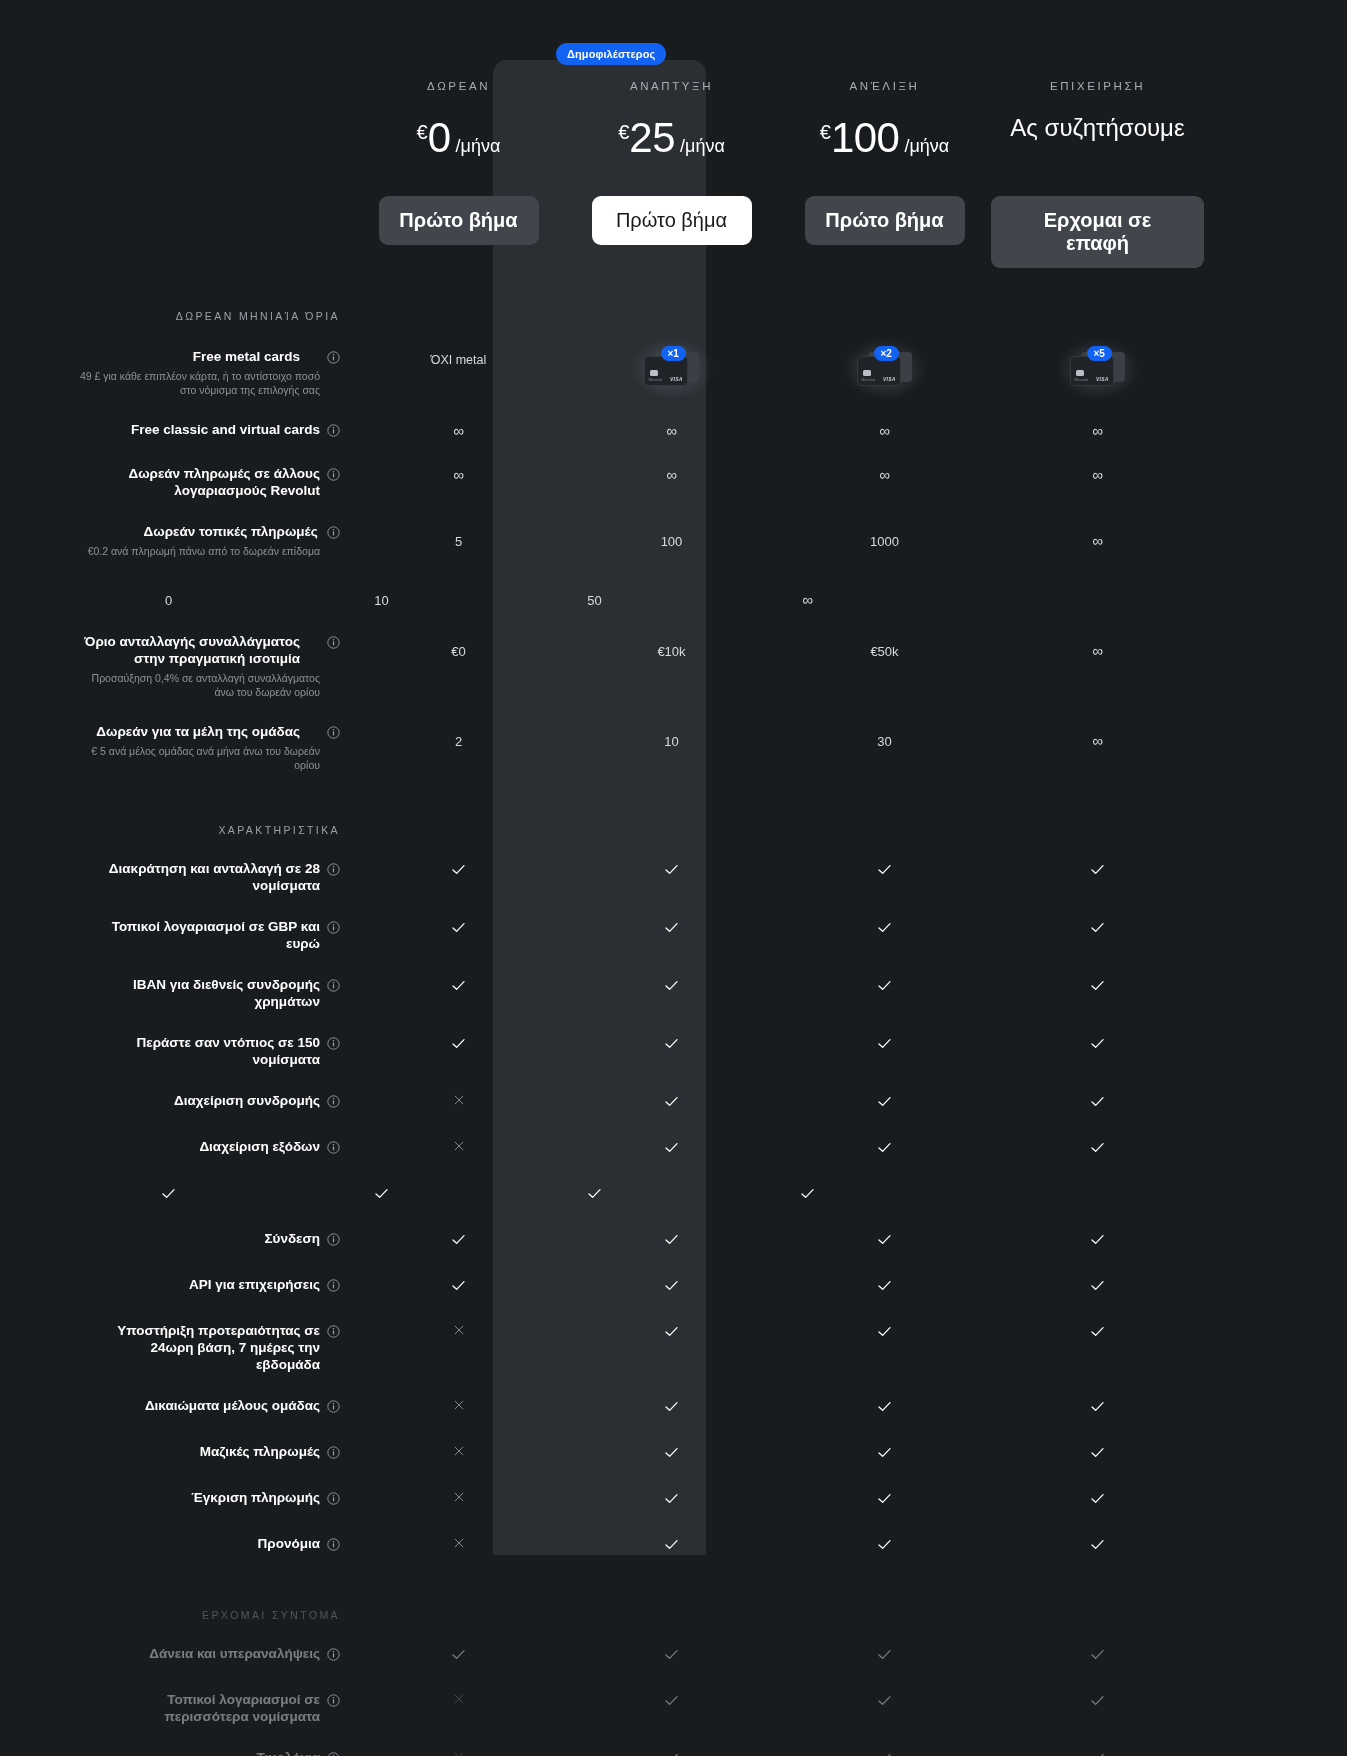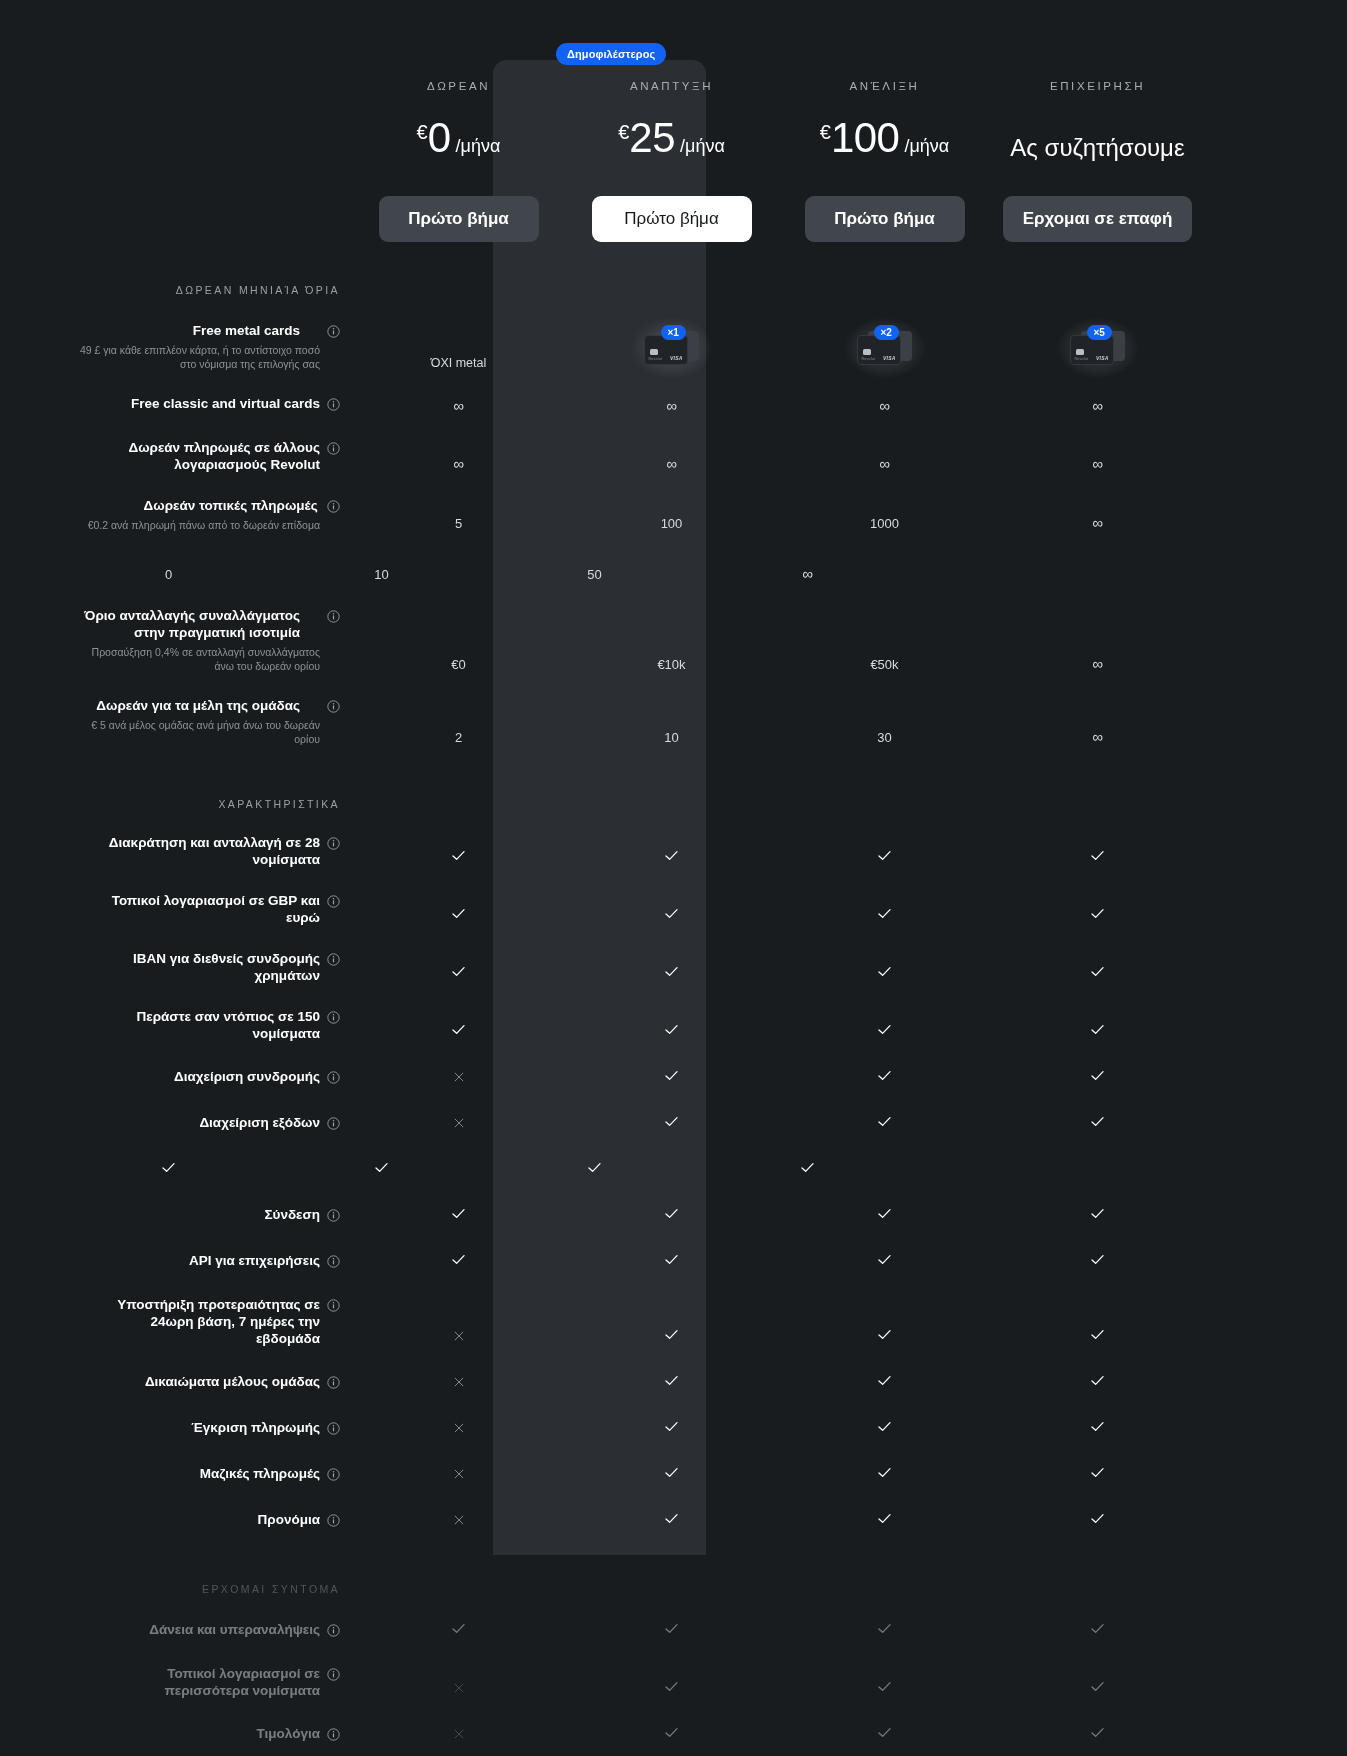--- a/index.html
+++ b/index.html
@@ -28,21 +28,21 @@
     background: #2b2f34;
     border-radius: 14px 14px 0 0;
     z-index: 0;
   }
 
   .content { position: relative; z-index: 2; }
 
   
   .row {
     display: flex;
-    align-items: flex-end;
+    align-items: flex-start;
     width: 1347px;
   }
   .lab {
     width: 290px;
     padding-right: 12px;
     text-align: right;
     display: flex;
     justify-content: flex-end;
     align-items: flex-start;
     gap: 7px;
@@ -88,21 +88,21 @@
   .amt { font-size: 42px; font-weight: 400; letter-spacing: -0.5px; }
   .per { font-size: 18px; font-weight: 400; margin-left: 5px; color: #ffffff; }
   .custom-price { font-size: 24px; font-weight: 400; }
 
   .cta-row { padding-top: 34px; }
   .cta {
     display: inline-block;
     min-width: 160px;
     padding: 13px 20px;
     border-radius: 9px;
-    font-size: 17px;
+    font-size: 20px;
     font-weight: 700;
     background: #41464c;
     color: #ffffff;
     border: none;
     cursor: pointer;
     font-family: "Liberation Sans", sans-serif;
   }
   .cta.light { background: #ffffff; color: #16191c; font-weight: 400; }
 
   
@@ -677,21 +677,21 @@
                 <path d="M3.5 10.5 L7.8 14.5 L16.5 5.5" fill="none" stroke="#ffffff" stroke-width="1.5" stroke-linecap="round" stroke-linejoin="round"></path>
               </svg></span></div>
           <div class="col" style="padding-top:1px;"><span class="check"><svg width="17" height="17" viewBox="0 0 20 20">
                 <path d="M3.5 10.5 L7.8 14.5 L16.5 5.5" fill="none" stroke="#ffffff" stroke-width="1.5" stroke-linecap="round" stroke-linejoin="round"></path>
               </svg></span></div>
         </div>
         <div class="row" style="padding-top:24px">
           <div class="spacer-left"></div>
           <div class="lab">
             <div>
-              <div class="feat-title">Έγκριση πληρωμής</div>
+              <div class="feat-title">Μαζικές πληρωμές</div>
             </div>
             <span class="info-ico"><svg width="13" height="13" viewBox="0 0 16 16">
                 <circle cx="8" cy="8" r="7" fill="none" stroke="#9aa0a6" stroke-width="1.1"></circle>
                 <circle cx="8" cy="4.6" r="0.95" fill="#9aa0a6"></circle>
                 <rect x="7.25" y="6.6" width="1.5" height="5" rx="0.7" fill="#9aa0a6"></rect>
               </svg></span>
           </div>
           <div class="col" style="padding-top:1px;"><span class="cross"><svg width="14" height="14" viewBox="0 0 20 20">
                 <path d="M4.5 4.5 L15.5 15.5 M15.5 4.5 L4.5 15.5" fill="none" stroke="#8d9298" stroke-width="1.3" stroke-linecap="round"></path>
               </svg></span></div>
@@ -702,21 +702,21 @@
                 <path d="M3.5 10.5 L7.8 14.5 L16.5 5.5" fill="none" stroke="#ffffff" stroke-width="1.5" stroke-linecap="round" stroke-linejoin="round"></path>
               </svg></span></div>
           <div class="col" style="padding-top:1px;"><span class="check"><svg width="17" height="17" viewBox="0 0 20 20">
                 <path d="M3.5 10.5 L7.8 14.5 L16.5 5.5" fill="none" stroke="#ffffff" stroke-width="1.5" stroke-linecap="round" stroke-linejoin="round"></path>
               </svg></span></div>
         </div>
         <div class="row" style="padding-top:24px">
           <div class="spacer-left"></div>
           <div class="lab">
             <div>
-              <div class="feat-title">Μαζικές πληρωμές</div>
+              <div class="feat-title">Έγκριση πληρωμής</div>
             </div>
             <span class="info-ico"><svg width="13" height="13" viewBox="0 0 16 16">
                 <circle cx="8" cy="8" r="7" fill="none" stroke="#9aa0a6" stroke-width="1.1"></circle>
                 <circle cx="8" cy="4.6" r="0.95" fill="#9aa0a6"></circle>
                 <rect x="7.25" y="6.6" width="1.5" height="5" rx="0.7" fill="#9aa0a6"></rect>
               </svg></span>
           </div>
           <div class="col" style="padding-top:1px;"><span class="cross"><svg width="14" height="14" viewBox="0 0 20 20">
                 <path d="M4.5 4.5 L15.5 15.5 M15.5 4.5 L4.5 15.5" fill="none" stroke="#8d9298" stroke-width="1.3" stroke-linecap="round"></path>
               </svg></span></div>

